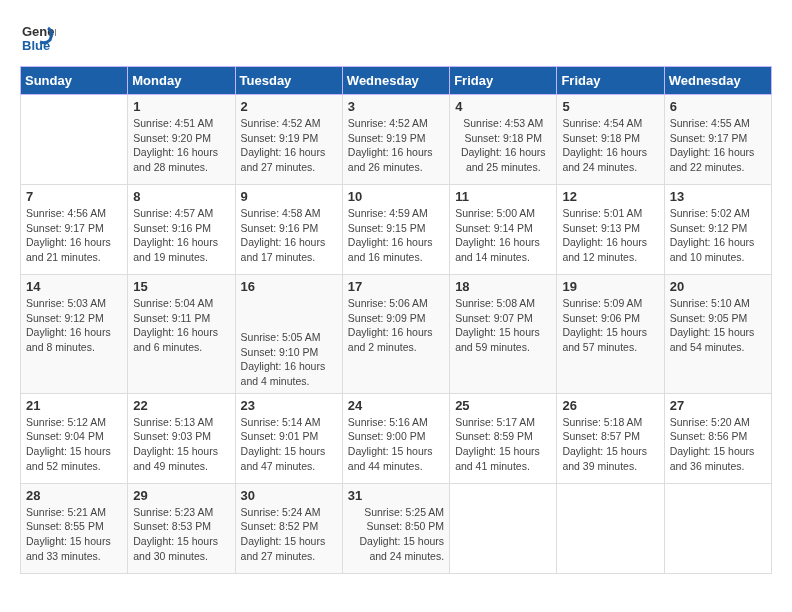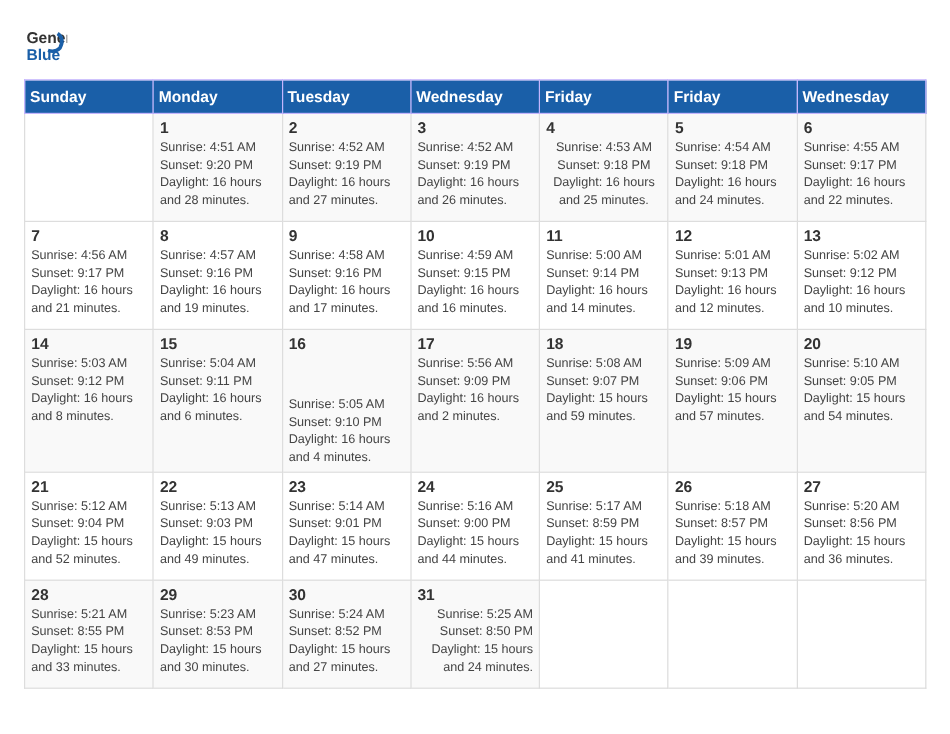--- a/index.html
+++ b/index.html
@@ -226,21 +226,21 @@
         </td>
         <td>
           <span class="day-number">16</span>
           <div class="day-info" style="white-space: pre-wrap; margin-top: 36px;">Sunrise: 5:05 AM
 Sunset: 9:10 PM
 Daylight: 16 hours
 and 4 minutes.</div>
         </td>
         <td>
           <span class="day-number">17</span>
-          <div class="day-info" style="white-space: pre-wrap;">Sunrise: 5:56 AM
+          <div class="day-info" style="white-space: pre-wrap;">Sunrise: 5:06 AM
 Sunset: 9:09 PM
 Daylight: 16 hours
 and 2 minutes.</div>
         </td>
         <td>
           <span class="day-number">18</span>
           <div class="day-info" style="white-space: pre-wrap;">Sunrise: 5:08 AM
 Sunset: 9:07 PM
 Daylight: 15 hours
 and 59 minutes.</div>

